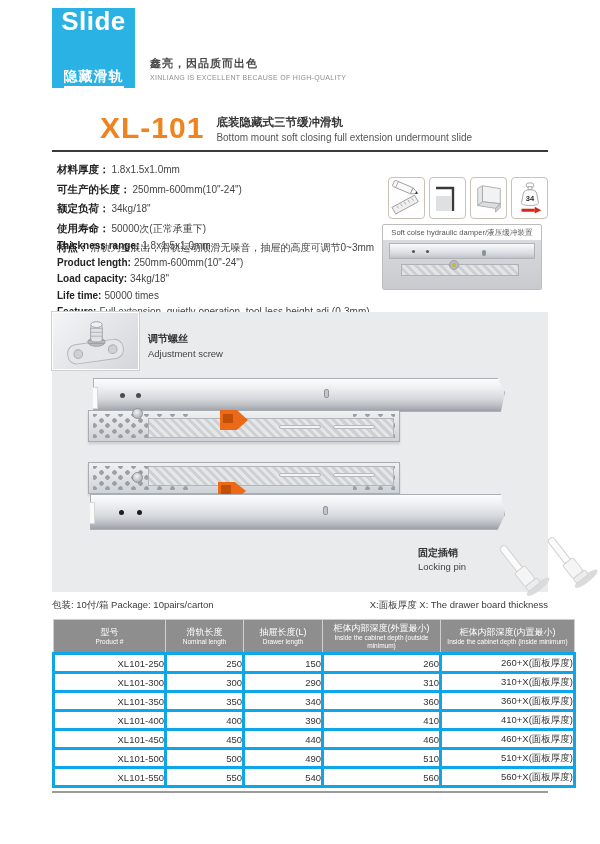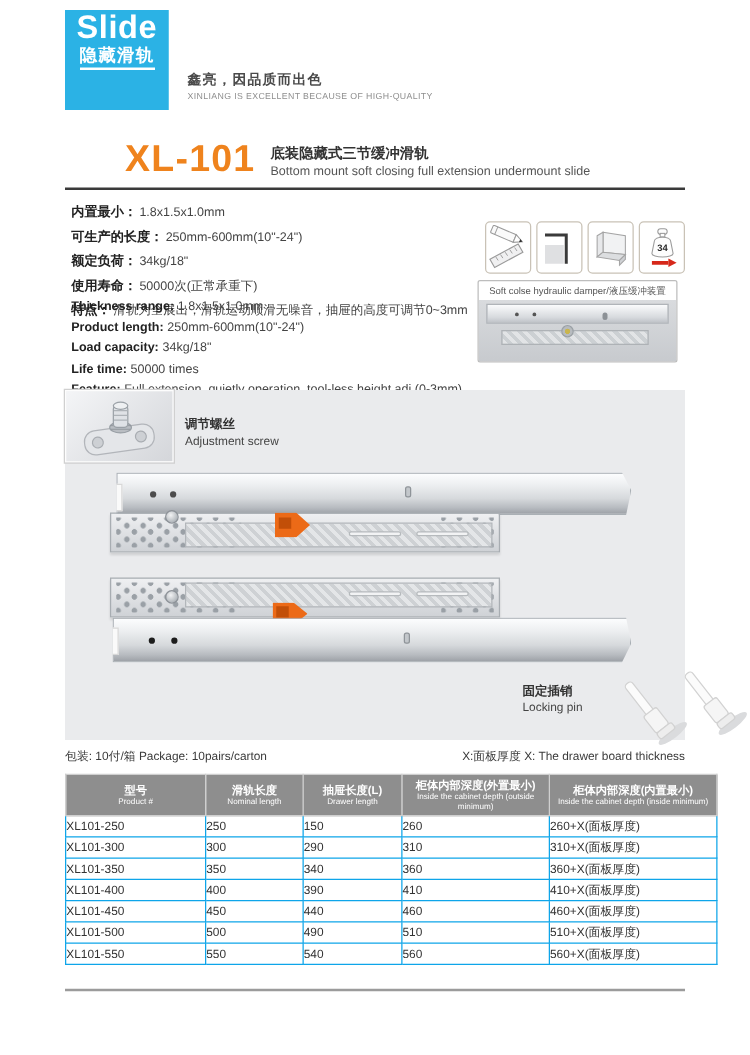--- a/index.html
+++ b/index.html
@@ -1,21 +1,21 @@
 <!DOCTYPE html>
 <html><head>
 <meta charset="utf-8">
 <style>
   html,body{margin:0;padding:0;background:#ffffff;}
   .page{position:relative;width:600px;height:844px;background:#fff;overflow:hidden;
         font-family:"Liberation Sans","DejaVu Sans",sans-serif;color:#333;}
 
   
   .logo{position:absolute;left:52px;top:8px;width:83px;height:80px;background:#2bb2e5;
-        display:flex;flex-direction:column;align-items:center;justify-content:flex-start;}
+        display:flex;flex-direction:column;align-items:center;justify-content:space-between;}
   .logo-title{color:#fff;font-weight:bold;font-size:26px;line-height:26px;letter-spacing:0.5px;}
   .logo-sub{color:#fff;font-weight:bold;font-size:14px;line-height:17px;letter-spacing:1px;
             border-bottom:2px solid #fff;padding-bottom:1px;margin-top:2px;}
   .tagline{position:absolute;left:150px;top:56px;}
   .tag-cn{font-size:11px;font-weight:bold;color:#4a4a4a;letter-spacing:1px;}
   .tag-en{font-size:7px;color:#8f8f8f;margin-top:3px;letter-spacing:0.3px;}
 
   
   .title-row{position:absolute;left:52px;top:112px;display:flex;align-items:flex-start;margin-left:48px;}
   .model{font-size:30px;font-weight:bold;color:#ef831d;letter-spacing:1px;line-height:32px;}
@@ -92,23 +92,23 @@
   .pins-svg{position:absolute;left:402px;top:205px;}
 
   
   .package-row{position:absolute;left:52px;top:599px;width:496px;display:flex;justify-content:space-between;}
   .pkg-text{font-size:9.5px;color:#3a3a3a;}
 
   
   table.spec-table{position:absolute;left:52px;top:619px;width:496px;border-collapse:collapse;table-layout:fixed;
                    border:1px solid #8a8a8a;}
   table.spec-table th{background:#8e8e8e;color:#fff;border:1px solid #cfcfcf;padding:3px 2px;vertical-align:middle;}
-  table.spec-table th .cn{font-size:9px;font-weight:bold;line-height:10px;}
+  table.spec-table th .cn{font-size:9px;font-weight:normal;line-height:10px;}
   table.spec-table th .en{font-size:6.5px;font-weight:normal;line-height:7.5px;margin-top:1px;}
-  table.spec-table td{border:1px solid #0ea5e9;height:16px;text-align:left;font-size:9.5px;color:#333;padding:0;}
+  table.spec-table td{border:3px solid #0ea5e9;height:16px;text-align:right;font-size:9.5px;color:#333;padding:0;}
   .w1{width:107px;} .w2{width:73px;} .w3{width:74px;} .w4{width:113px;} .w5{width:129px;}
 </style>
 </head>
 <body>
 
 <div class="page">
 
   <div class="logo">
     <div class="logo-title">Slide</div>
     <div class="logo-sub">隐藏滑轨</div>
@@ -122,21 +122,21 @@
     <div class="model">XL-101</div>
     <div class="names">
       <div class="name-cn">底装隐藏式三节缓冲滑轨</div>
       <div class="name-en">Bottom mount soft closing full extension undermount slide</div>
     </div>
   </div>
   <div class="rule dark"></div>
 
   <div id="specs-cn" class="specs cn">
       <div class="spec-line">
-        <span class="spec-label">内置最小：</span>
+        <span class="spec-label">材料厚度：</span>
         <span class="spec-value">1.8x1.5x1.0mm</span>
       </div>
       <div class="spec-line">
         <span class="spec-label">可生产的长度：</span>
         <span class="spec-value">250mm-600mm(10"-24")</span>
       </div>
       <div class="spec-line">
         <span class="spec-label">额定负荷：</span>
         <span class="spec-value">34kg/18"</span>
       </div>

